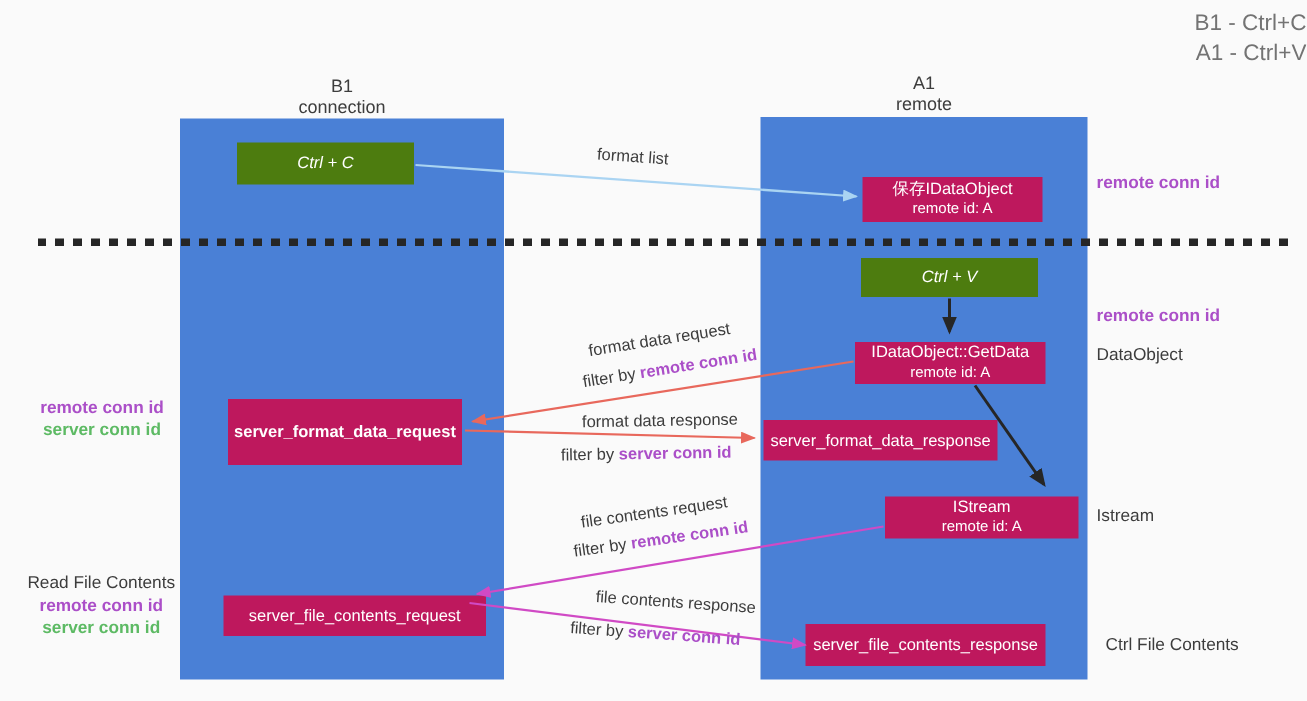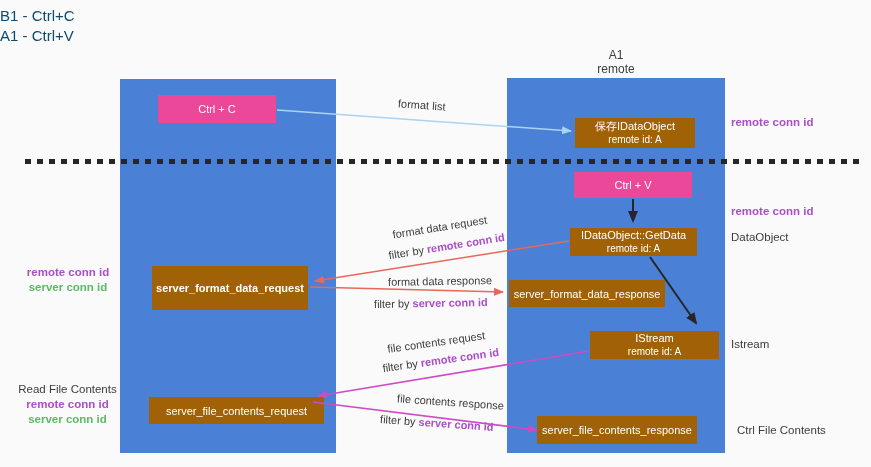--- a/index.html
+++ b/index.html
@@ -1,31 +1,31 @@
 <!DOCTYPE html>
 <html><head>
 <meta charset="utf-8">
 <style>
   * { margin:0; padding:0; box-sizing:border-box; }
   body { background:#fafafa; font-family:"Liberation Sans", sans-serif; }
   .scene { position:relative; width:871px; height:467px; background:#fafafa; overflow:hidden; }
 
-  .title { position:absolute; left:0; top:6px; width:871px; text-align:left;
-           font-size:15px; line-height:20px; color:#0c4a6e; }
+  .title { position:absolute; left:0; top:6px; width:871px; text-align:right;
+           font-size:15px; line-height:20px; color:#737373; }
 
   .lane { position:absolute; background:#4a80d6; }
   .lane-header { position:absolute; text-align:center; font-size:12px; line-height:14px; color:#3d3d3d; }
 
   .dashline { position:absolute; left:25px; top:159px; width:837px; height:5px;
               background:repeating-linear-gradient(90deg,#262626 0 6px,transparent 6px 12px); z-index:5; }
 
   .node { position:absolute; display:flex; flex-direction:column; align-items:center;
           justify-content:center; color:#ffffff; text-align:center; z-index:3; }
-  .node.orange { background:#a16207; }
-  .node.green  { background:#ec4899; }
+  .node.orange { background:#be185d; }
+  .node.green  { background:#4d7c0f;font-style:italic; }
   .node .l1 { font-size:11px; line-height:13px; }
   .node .l2 { font-size:10px; line-height:13px; }
   .node.single { font-size:11px; }
 
   .alabel { position:absolute; font-size:11px; color:#3c3c3c; white-space:nowrap; z-index:6; }
   .cid { color:#ab4fc8; font-weight:700; }
   .sidelbl { position:absolute; font-size:11.5px; color:#3c3c3c; white-space:nowrap; z-index:6; }
   .purple { color:#ab4fc8; font-weight:700; }
   .greentxt { color:#5dba64; font-weight:700; }
   .lgroup { position:absolute; text-align:center; font-size:11.5px; line-height:15px; white-space:nowrap; z-index:6; }
@@ -35,20 +35,24 @@
 </head>
 <body>
 
 <div class="scene">
 
   <div class="title">
     <div>B1 - Ctrl+C</div>
     <div>A1 - Ctrl+V</div>
   </div>
 
+  <div class="lane-header" style="left:120px; top:50px; width:216px;">
+    <div>B1</div>
+    <div>connection</div>
+  </div>
   <div class="lane-header" style="left:507px; top:48px; width:218px;">
     <div>A1</div>
     <div>remote</div>
   </div>
 
   <div class="lane" style="left:120px; top:79px; width:216px; height:374px;"></div>
   <div class="lane" style="left:507px; top:78px; width:218px; height:375px;"></div>
 
   <div class="dashline"></div>
 

